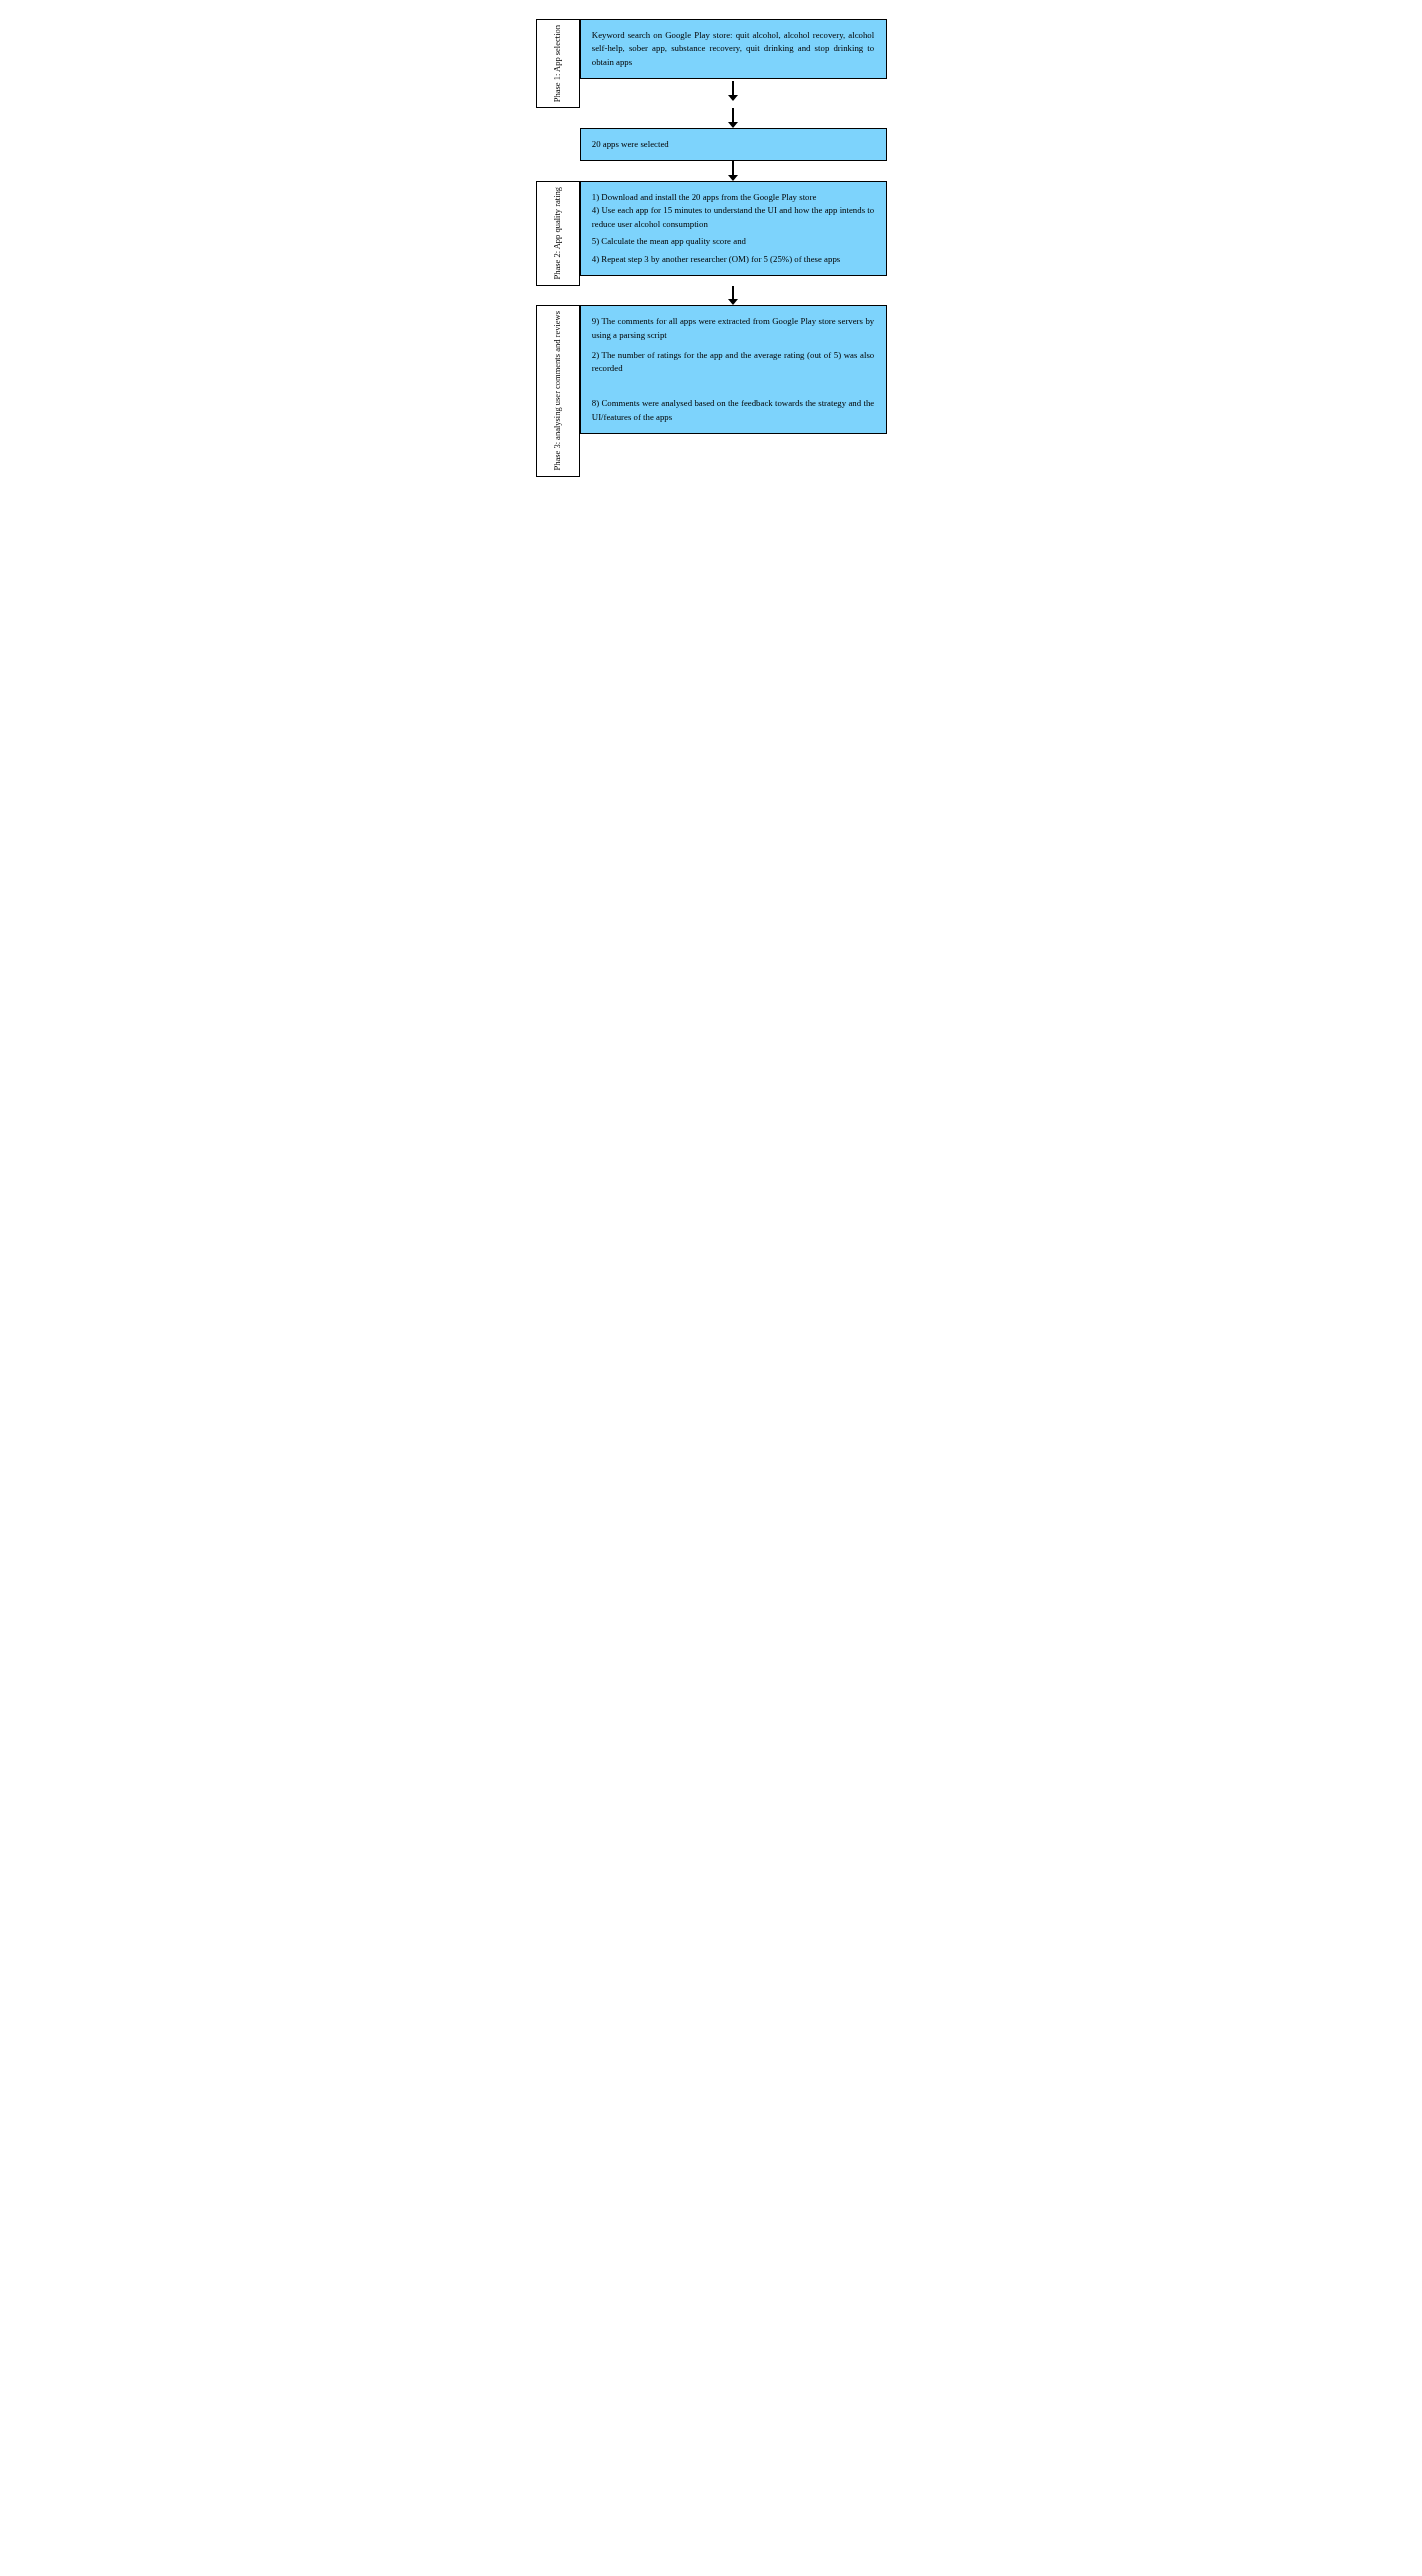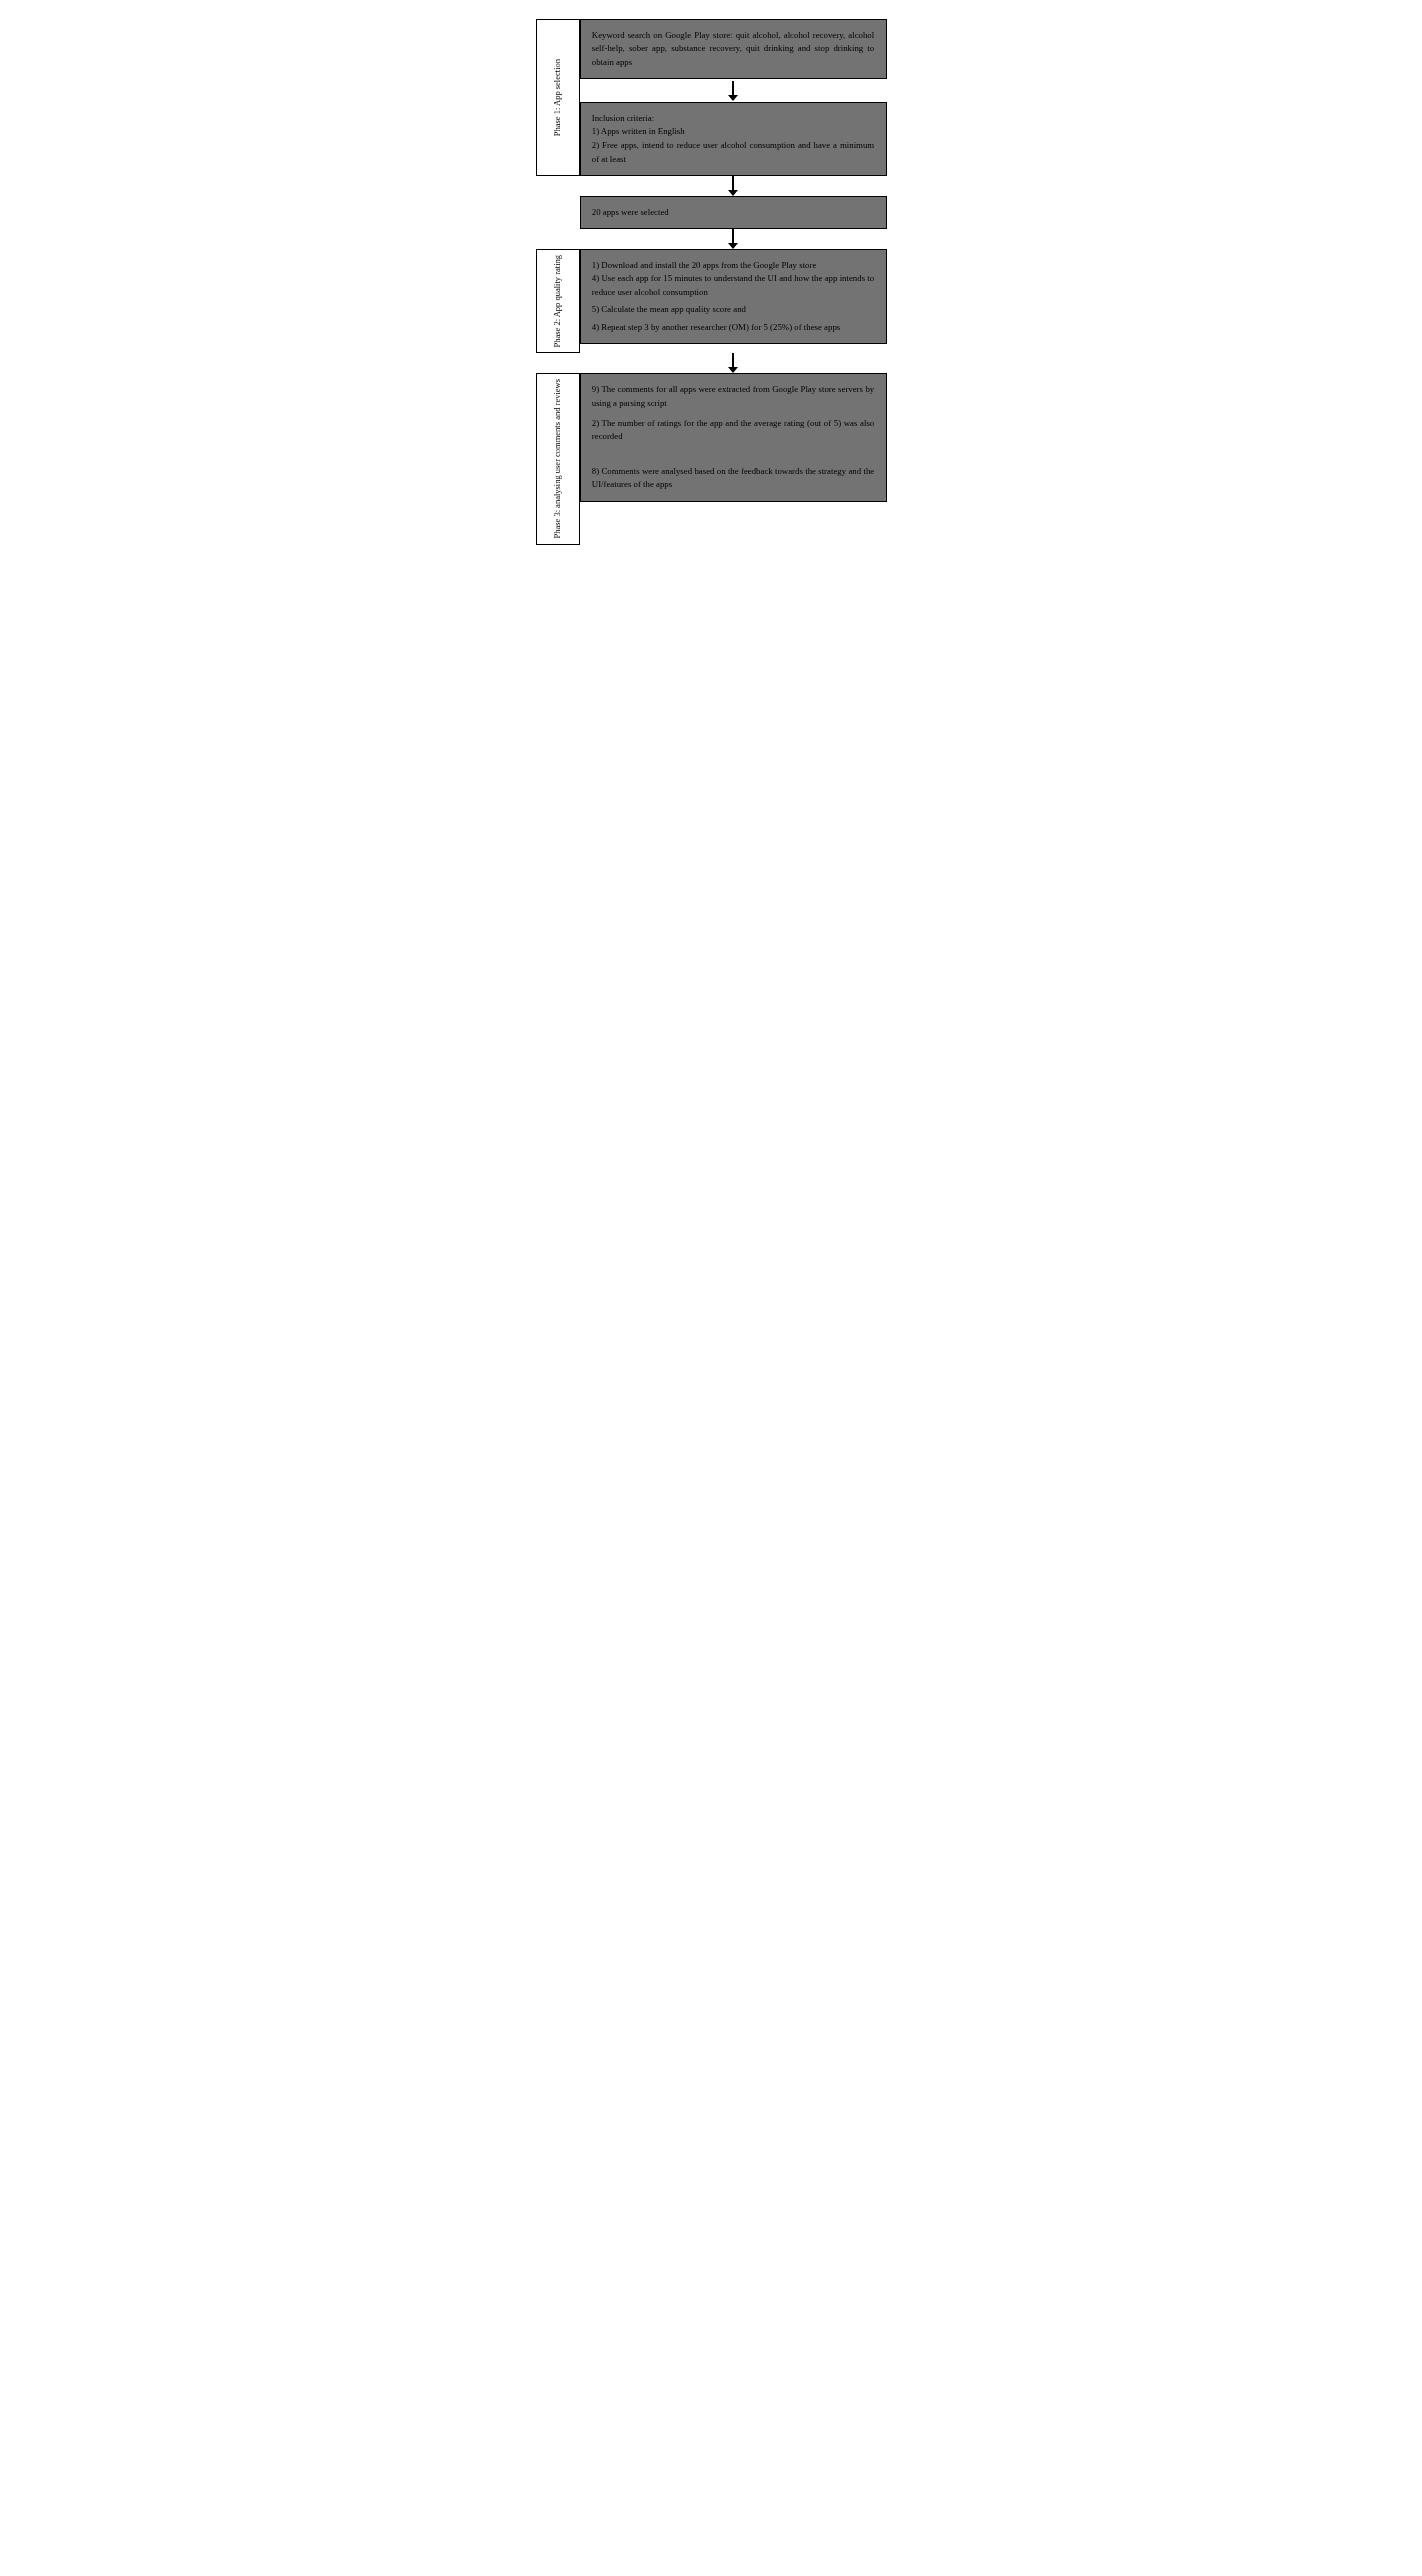--- a/index.html
+++ b/index.html
@@ -63,21 +63,21 @@
     }
 
     .content-box {
       width: 100%;
       border: 0.9px solid #000;
       padding: 8.8px 11.3px;
       font-size: 8.8px;
       line-height: 1.55;
       font-family: 'Times New Roman', Times, serif;
       text-align: justify;
-      background: #737373;
+      background: #7dd3fc;
     }
 
     .content-box.standalone {
       width: 100%;
     }
 
     
     .arrow-down {
       display: flex;
       flex-direction: column;
@@ -155,25 +155,20 @@
 
       <div class="content-box">
         <span style="white-space: pre-line;">Keyword search on Google Play store: quit alcohol, alcohol recovery, alcohol self-help, sober app, substance recovery, quit drinking and stop drinking to obtain apps</span>
       </div>
 
       <div class="arrow-down">
         <div class="arrow-shaft"></div>
         <div class="arrow-head"></div>
       </div>
 
-      <div class="content-box">
-        <span style="white-space: pre-line;">Inclusion criteria:
-1) Apps written in English
-2)  Free apps, intend to reduce user alcohol consumption and have a minimum of at least</span>
-      </div>
     </div>
   </div>
 
   <div class="arrow-row">
     <div class="arrow-left-spacer"></div>
     <div class="arrow-right">
       <div class="arrow-shaft"></div>
       <div class="arrow-head"></div>
     </div>
   </div>

